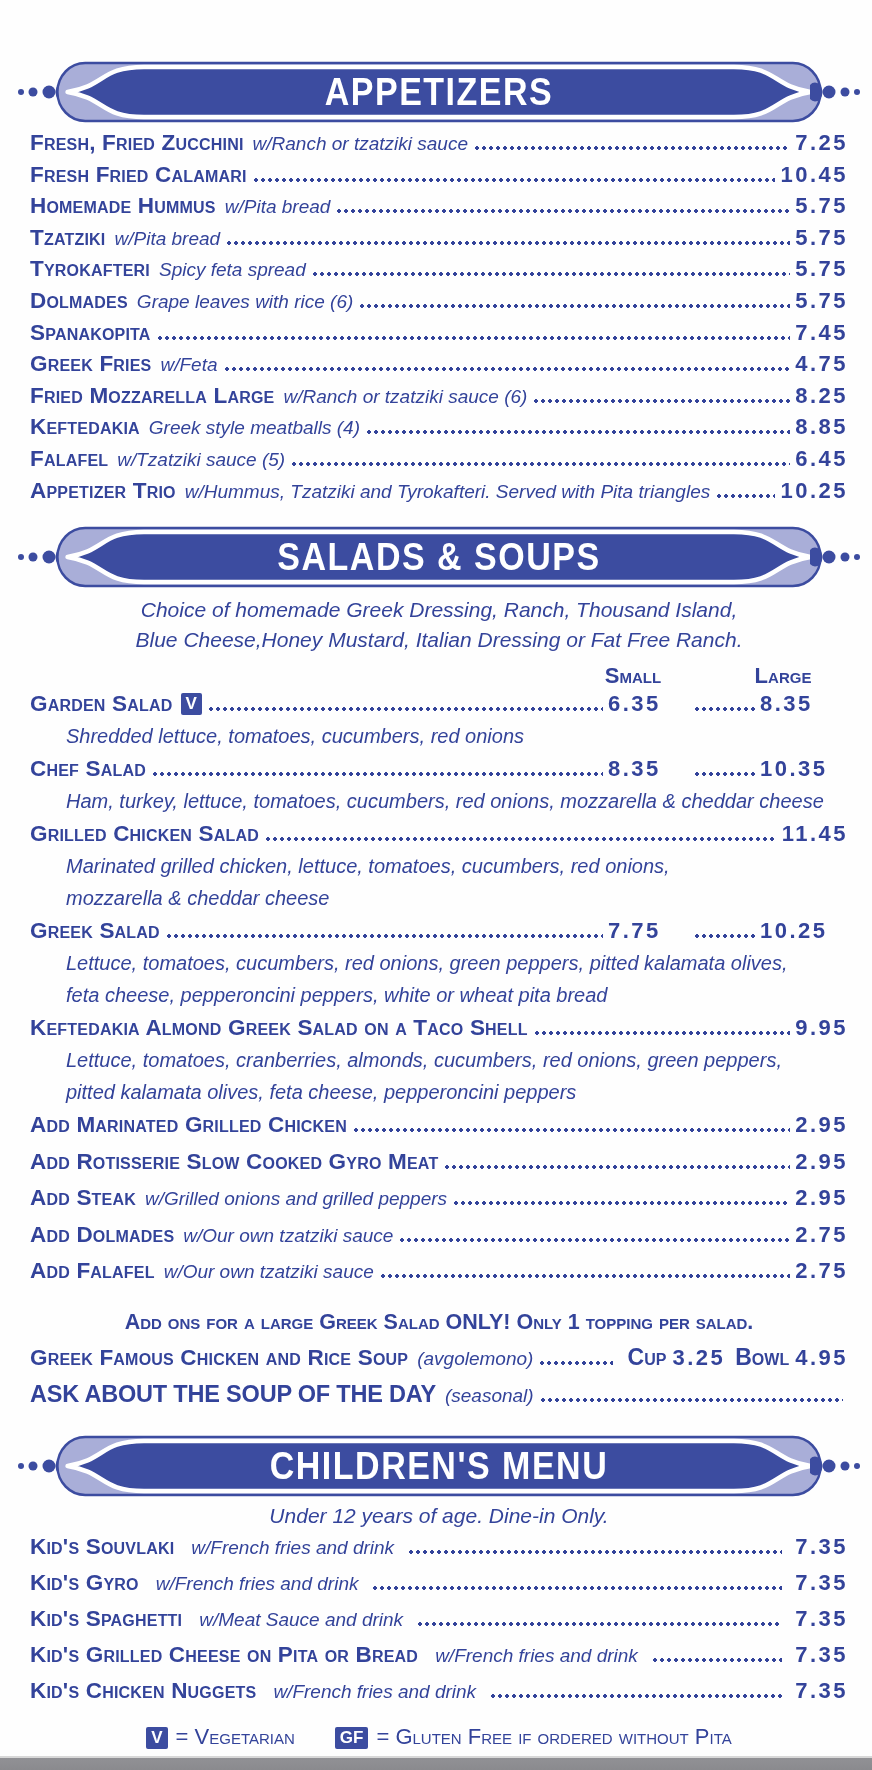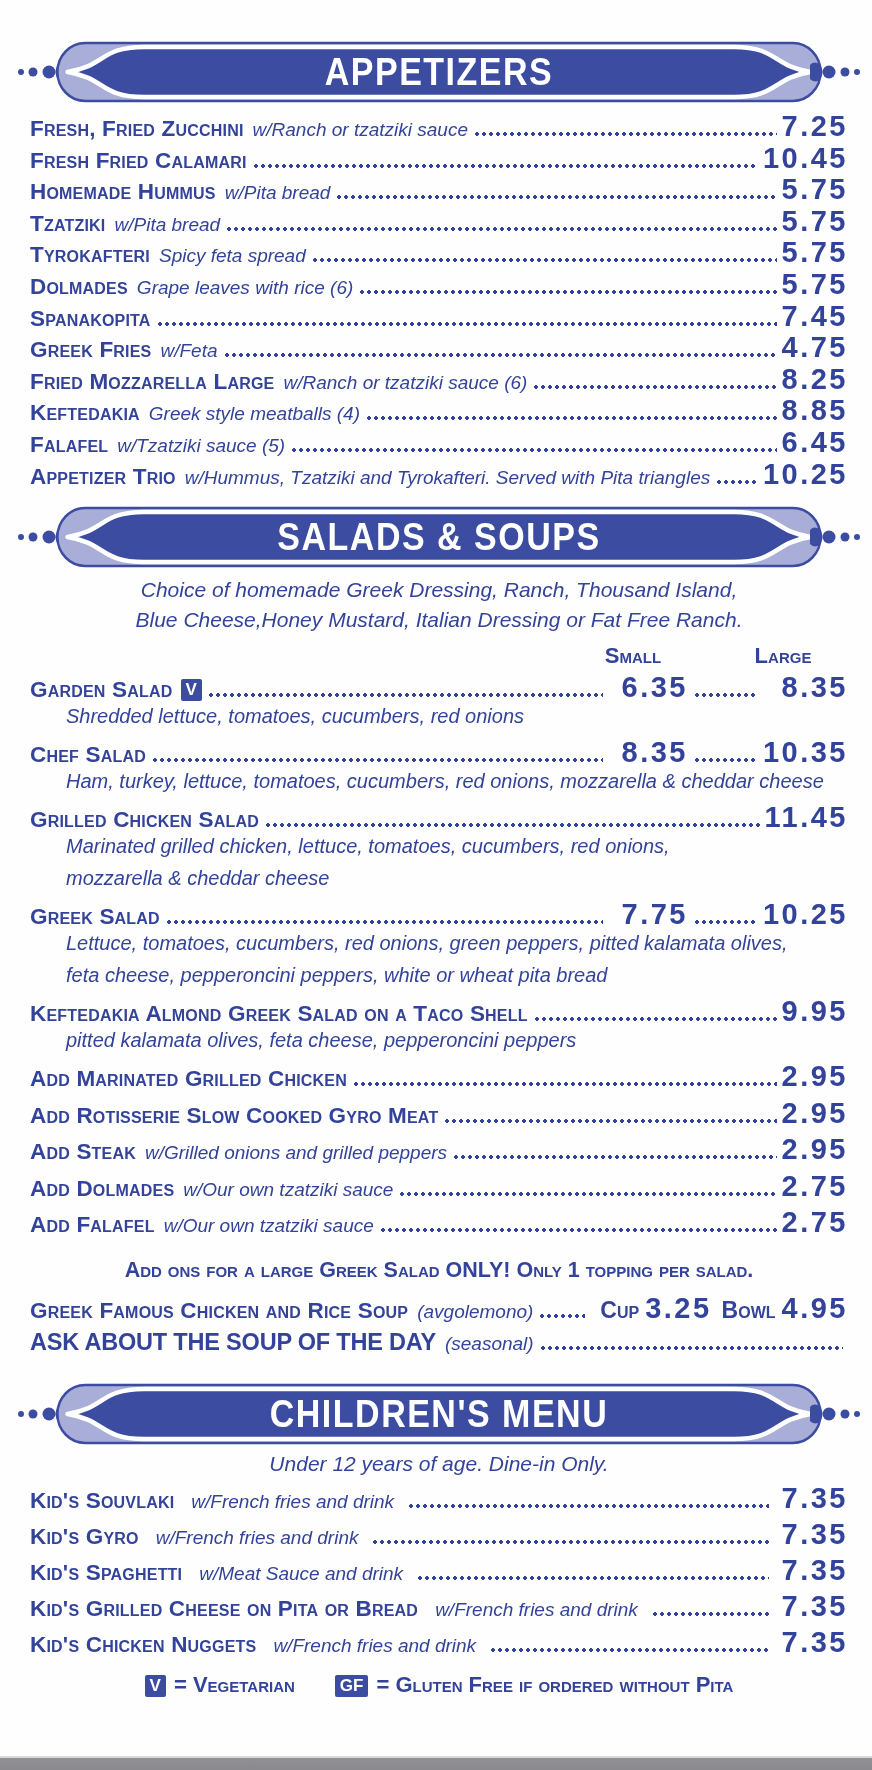--- a/index.html
+++ b/index.html
@@ -8,21 +8,21 @@
     --lav:#a9aed8;
   }
   *{box-sizing:border-box;}
   html,body{margin:0;padding:0;}
   body{
     width:872px;height:1770px;position:relative;overflow:hidden;
     background:#fefefe;color:var(--blue);
     font-family:"Liberation Sans",sans-serif;
   }
   #page{width:100%;height:100%;position:relative;}
-  #menu{padding:40px 24px 0 30px;}
+  #menu{padding:60px 24px 0 30px;}
   .sc{font-variant-caps:small-caps;}
 
   
   .banner{position:relative;height:64px;margin:0 -14px;display:flex;align-items:center;}
   .banner .dots{flex:0 0 52px;height:64px;}
   .banner .dots.left{margin-right:-12px;}
   .banner .dots.right{margin-left:-12px;transform:scaleX(-1);}
   .banner .capsule{flex:1 1 auto;height:64px;min-width:0;}
   .banner .title{
     position:absolute;left:60px;right:60px;top:0;bottom:0;
@@ -40,21 +40,21 @@
   #sec-salads .item-row.has-desc{height:32px;}
   #sec-children .item-row{height:36px;gap:8px;}
   .item-name{font-weight:700;font-size:22.5px;letter-spacing:.2px;}
   .item-note{font-style:italic;font-size:19px;margin-left:9px;font-weight:400;}
   .leader{
     flex:1 1 auto;height:4px;margin:0 5px 0 7px;align-self:baseline;
     background-image:radial-gradient(circle at 2px 2px,var(--blue) 1.75px,rgba(0,0,0,0) 2px);
     background-size:7px 4px;background-repeat:repeat-x;background-position:left bottom;
   }
   .leader.mid{flex:0 0 60px;}
-  .price{font-weight:700;font-size:29px;letter-spacing:2.5px;text-align:right;}
+  .price{font-weight:700;font-size:22px;letter-spacing:2.5px;}
   .p-small{flex:0 0 80px;}
   .p-large{flex:0 0 88px;}
   .desc{font-style:italic;font-size:20px;margin:1px 0 7px 36px;line-height:25px;}
 
   
   .intro{text-align:center;font-style:italic;font-size:21px;line-height:30px;margin:4px 0 2px;}
   .size-head{display:flex;justify-content:flex-end;font-weight:700;font-size:22px;margin:8px 0 2px;gap:20px;}
   .size-head span{flex:0 0 130px;text-align:center;}
   .badge{
     display:inline-block;background:var(--bar);color:#fff;font-weight:700;
@@ -67,21 +67,21 @@
   .soup-label{font-weight:700;font-size:23px;margin:0 6px 0 10px;}
   .ask-name{font-weight:700;font-size:23.5px;letter-spacing:-.2px;}
 
   
   .section-note{text-align:center;font-style:italic;font-size:21px;margin:2px 0 6px;}
 
   
   .legend{display:flex;justify-content:center;align-items:baseline;margin-top:10px;font-size:22px;}
   .legend .badge{margin:0 8px 0 0;transform:translateY(-1px);}
   .legend .badge.gf{margin-left:40px;}
-  .legend-text{font-weight:700;}
+  .legend-text{font-weight:400;}
 
   
   .bottom-bar{
     position:absolute;left:0;bottom:0;width:100%;height:14px;
     background:linear-gradient(#d8d8d8 0 2px,#919195 2px,#8a8a8e 100%);
   }
 </style>
 </head>
 <body>
 
@@ -246,20 +246,21 @@
             <span class="leader mid"></span>
             <span class="price p-large">10.25</span>
           </div>
           <div class="desc">Lettuce, tomatoes, cucumbers, red onions, green peppers, pitted kalamata olives,</div>
           <div class="desc">feta cheese, pepperoncini peppers, white or wheat pita bread</div>
           <div class="item-row has-desc">
             <span class="item-name sc">Keftedakia Almond Greek Salad on a Taco Shell</span>
             <span class="leader"></span>
             <span class="price">9.95</span>
           </div>
+          <div class="desc">Lettuce, tomatoes, cranberries, almonds, cucumbers, red onions, green peppers,</div>
           <div class="desc">pitted kalamata olives, feta cheese, pepperoncini peppers</div>
           <div class="item-row">
             <span class="item-name sc">Add Marinated Grilled Chicken</span>
             <span class="leader"></span>
             <span class="price">2.95</span>
           </div>
           <div class="item-row">
             <span class="item-name sc">Add Rotisserie Slow Cooked Gyro Meat</span>
             <span class="leader"></span>
             <span class="price">2.95</span>

